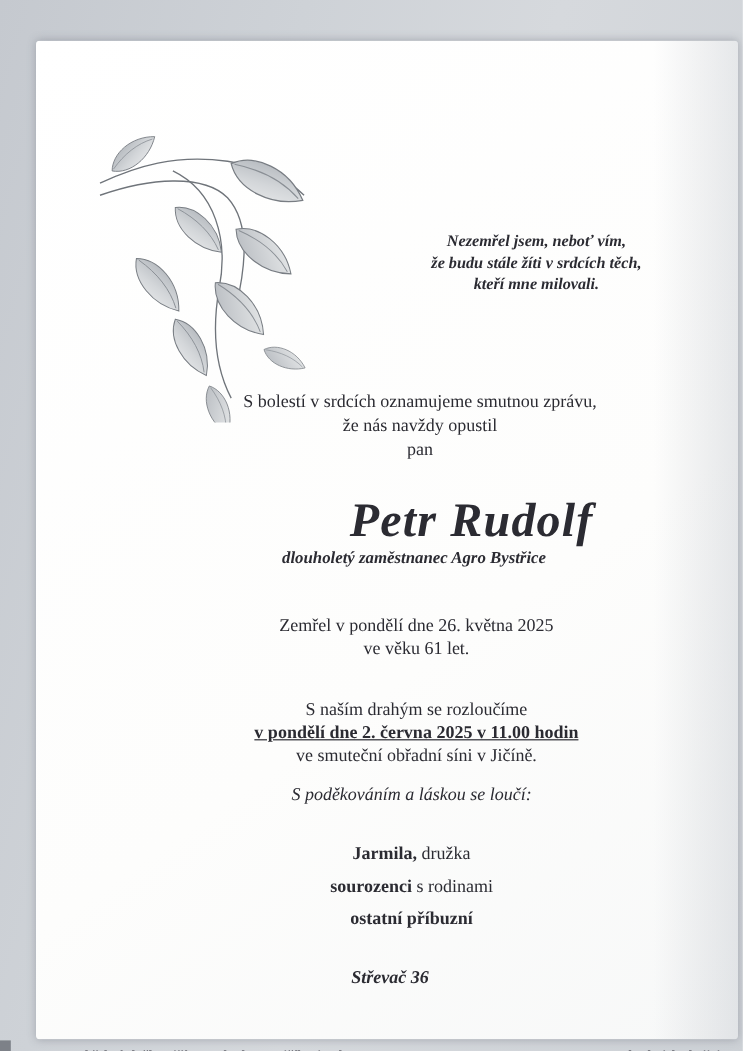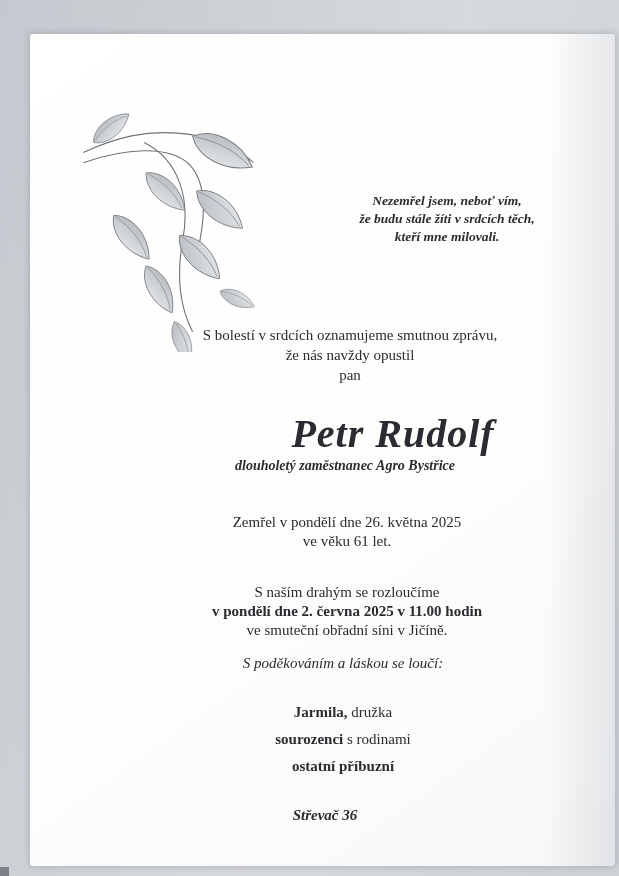--- a/index.html
+++ b/index.html
@@ -17,21 +17,21 @@
     box-shadow:0 0 7px rgba(110,116,126,.45);
     border-radius:3px;
   }
   .blk{position:absolute;text-align:center;transform:translateX(-50%);white-space:nowrap;}
   .verse{left:417px;top:158px;font-size:13.5px;line-height:18px;font-weight:bold;font-style:italic;}
   .announce{left:320px;top:291px;font-size:15px;line-height:20px;}
   .name{left:315px;top:376px;font-size:40px;font-weight:bold;font-style:italic;letter-spacing:1px;margin-left:48px;}
   .subtitle{left:315px;top:424px;font-size:14px;font-weight:bold;font-style:italic;}
   .death{left:317px;top:479px;font-size:15px;line-height:19px;}
   .farewell{left:317px;top:529px;font-size:15px;line-height:19px;margin-top:20px;}
-  .farewell .b{font-weight:bold;}
+  .farewell .b{font-weight:bold;text-decoration:underline;}
   .thanks{left:313px;top:621px;font-size:15px;font-weight:normal;font-style:italic;}
   .mourners{left:313px;top:665px;font-size:15px;line-height:27px;}
   .mourners .b{font-weight:bold;}
   .mourners .i{}
   .address{left:295px;top:773px;font-size:15px;font-weight:bold;font-style:italic;}
   .footer{left:308px;top:840px;font-size:11.4px;font-weight:bold;font-style:italic;color:#2e2e38;letter-spacing:.1px;}
   .art{position:absolute;left:52px;top:70px;width:195px;height:248px;}
   .corner-mark{
     position:absolute;left:0;top:867px;width:9px;height:9px;
     background:#6e737a;opacity:.85;

